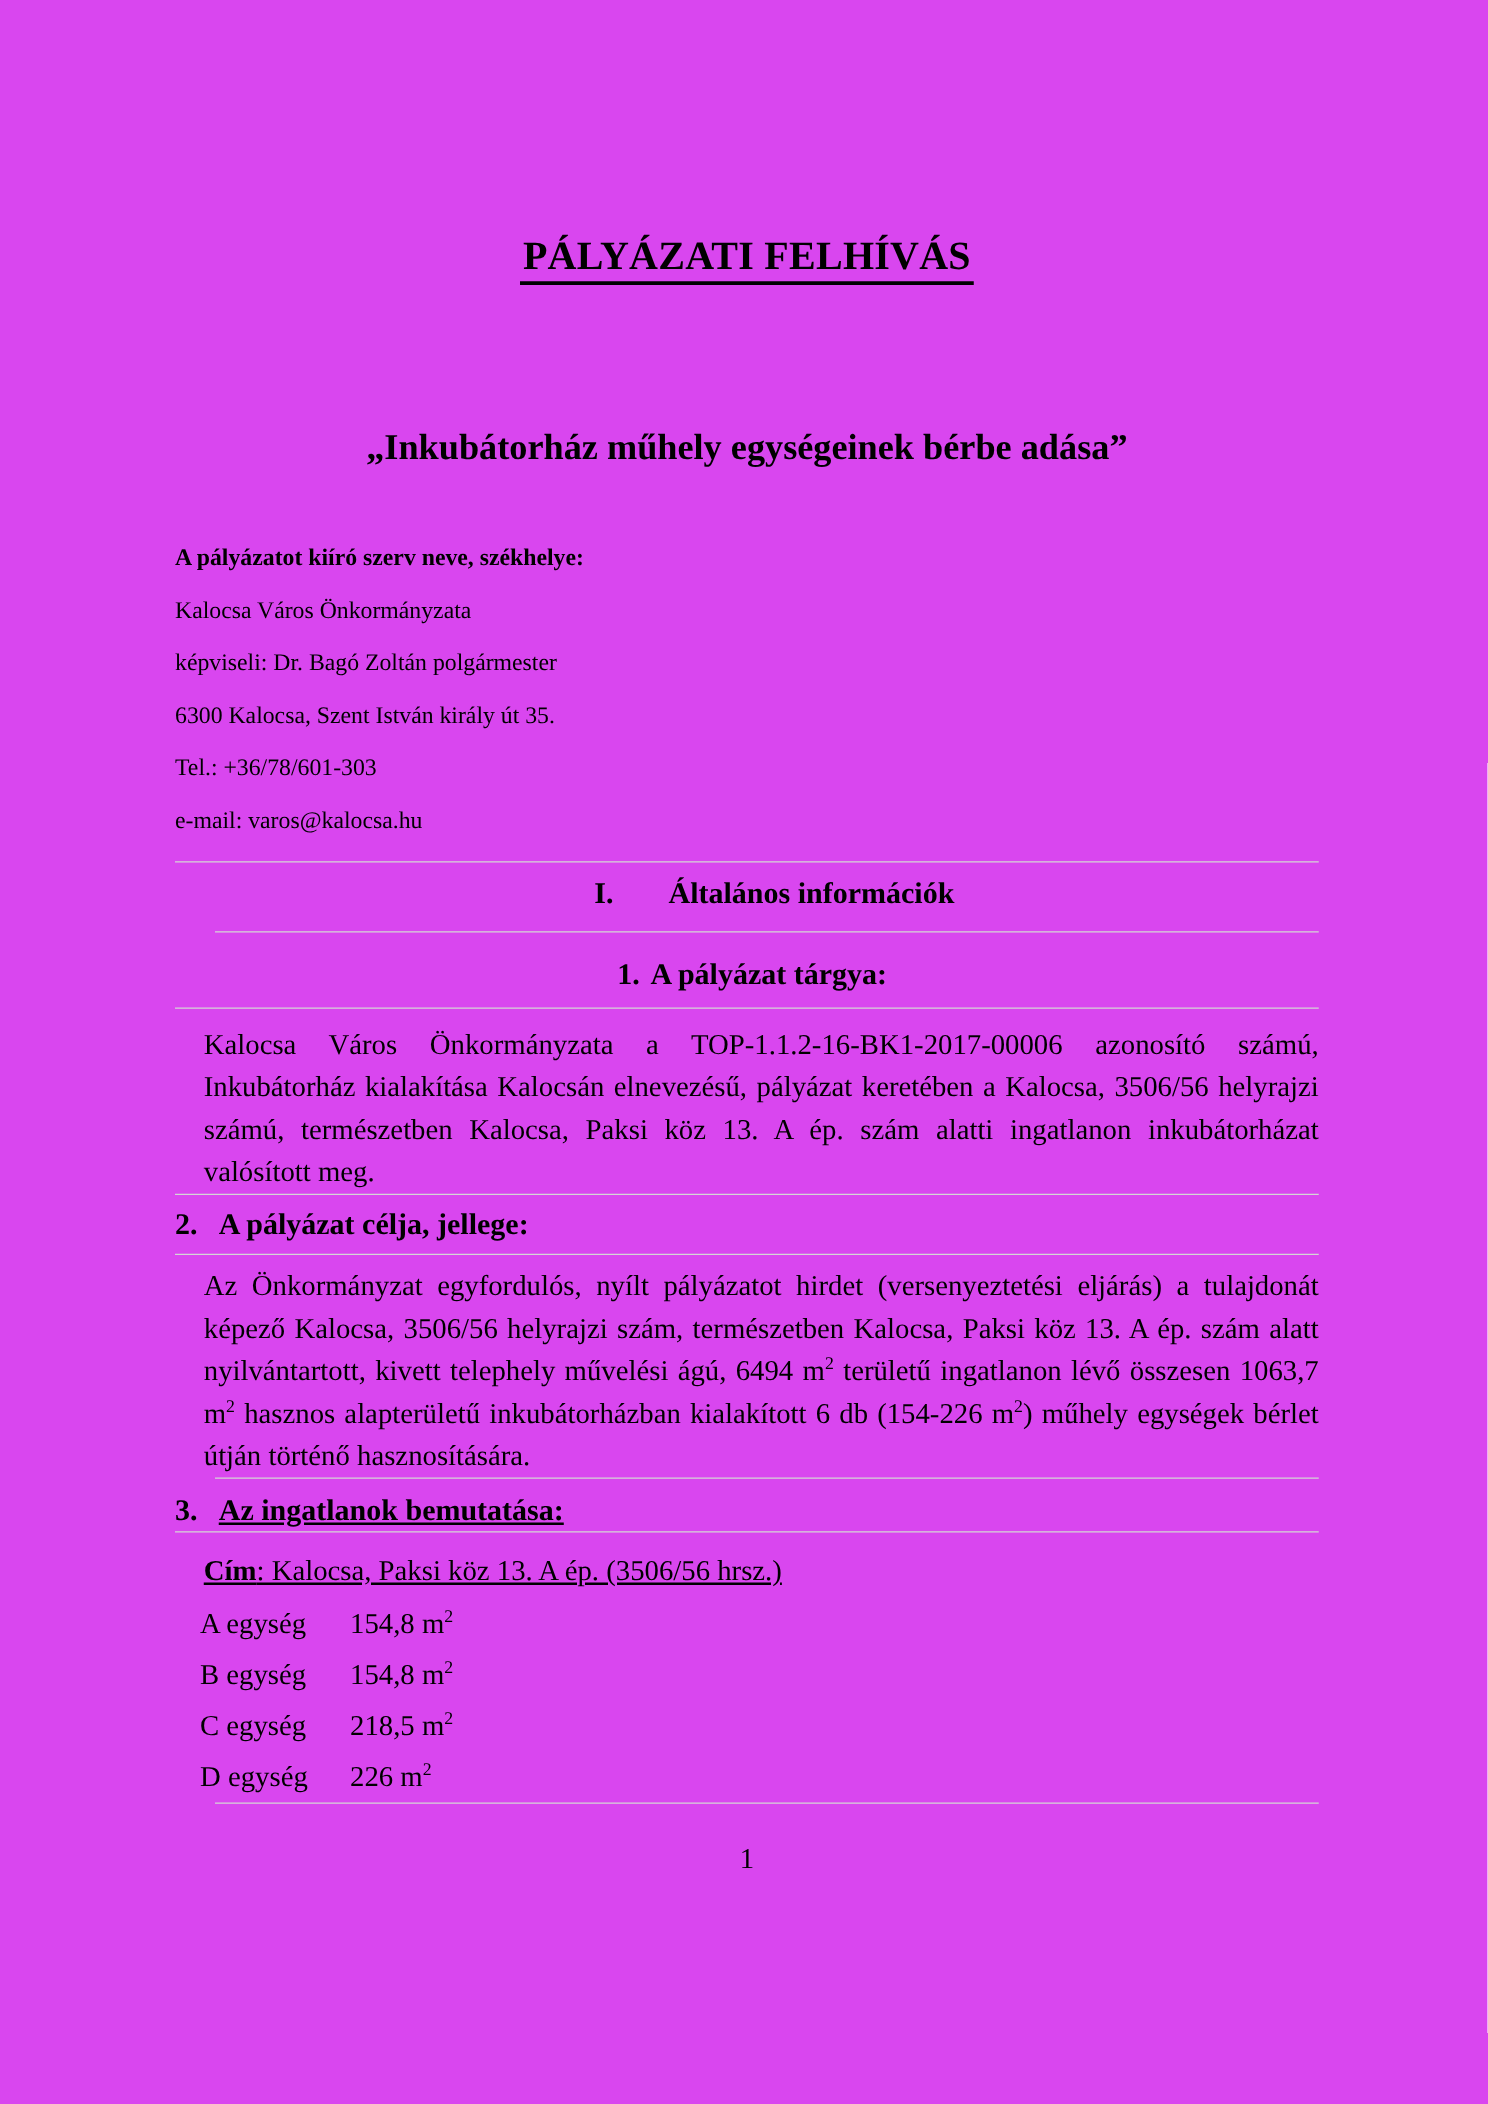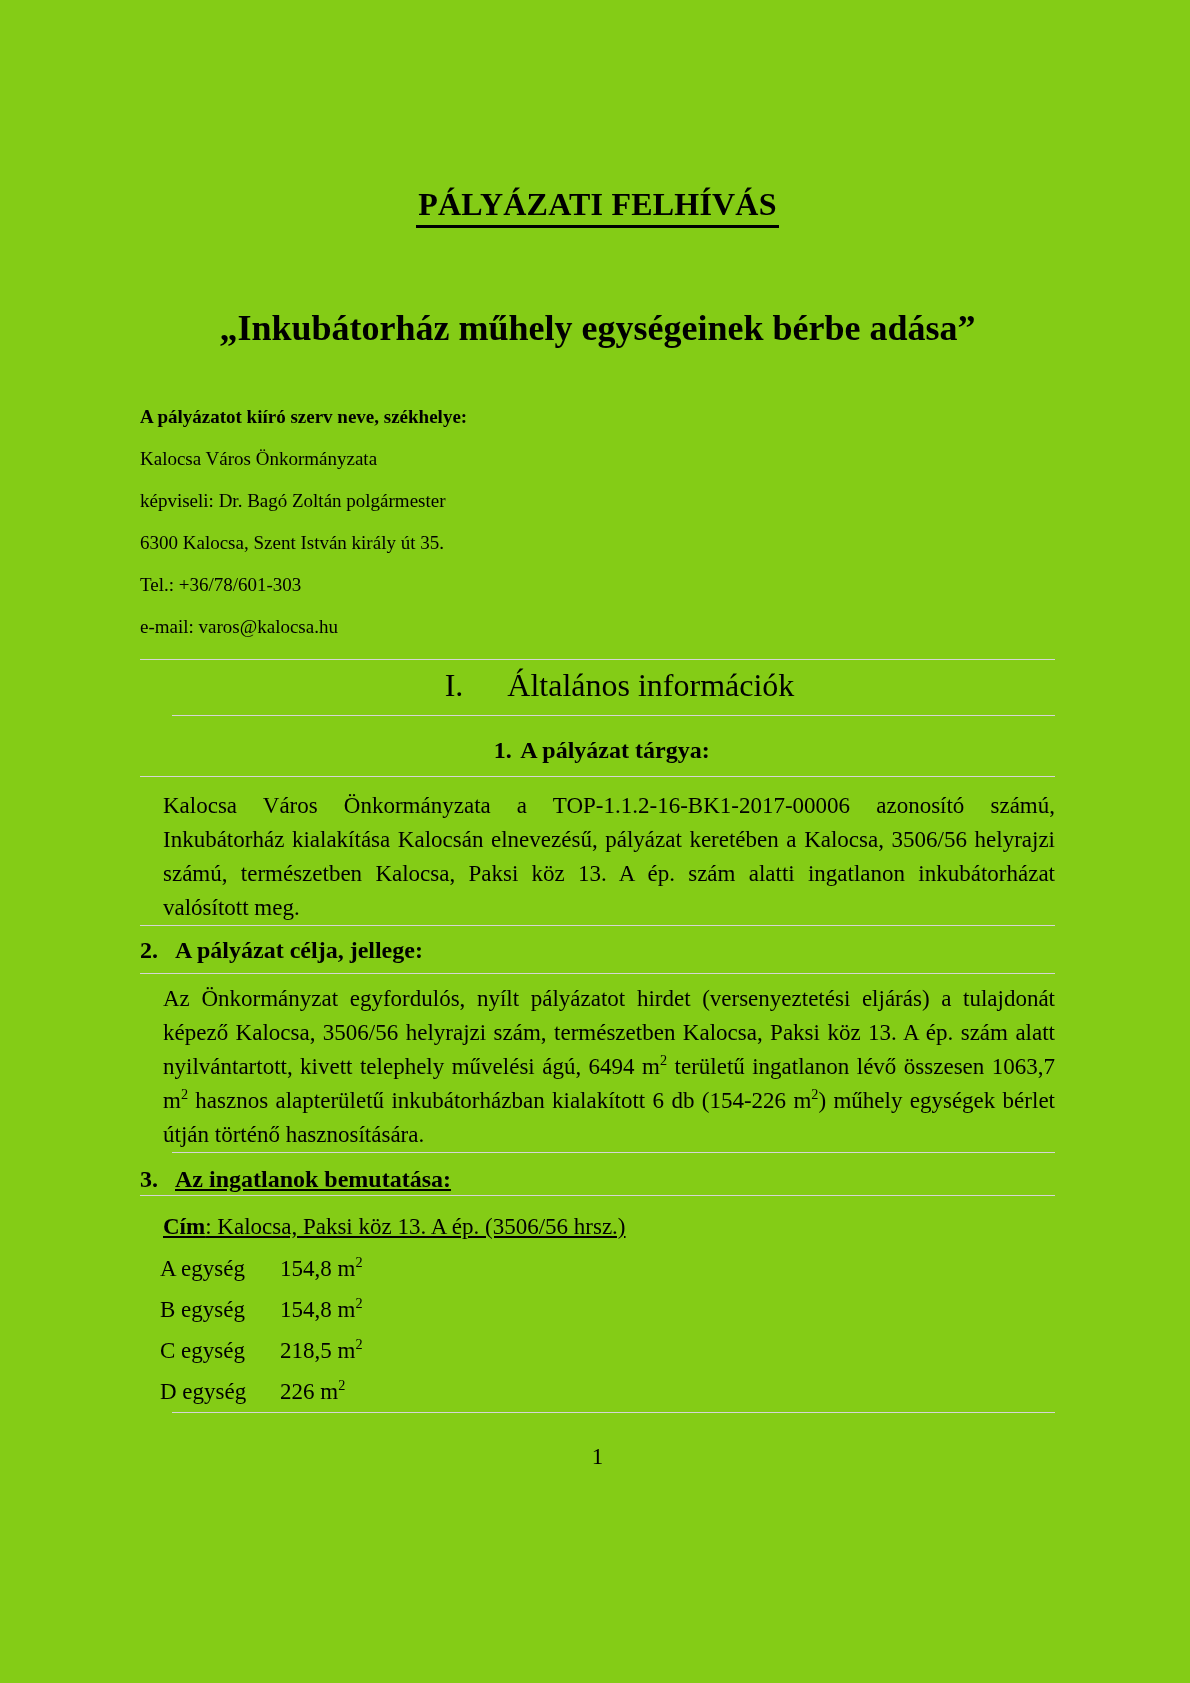--- a/index.html
+++ b/index.html
@@ -1,42 +1,42 @@
 <!DOCTYPE html>
 <html lang="hu"><head>
 <meta charset="utf-8">
 <style>
   html, body { margin: 0; padding: 0; background: #ffffff; }
   #page {
     position: relative;
     width: 1190px;
     height: 1683px;
     margin: 0 auto;
-    background: #84cc16;
+    background: #d946ef;
     color: #000000;
     font-family: "Liberation Serif", "DejaVu Serif", serif;
     overflow: hidden;
   }
   .content { padding: 0 135px 0 140px; }
 
   
   .title-wrap { padding-top: 186px; text-align: center; }
   .doc-title {
     display: inline-block;
     font-size: 32px;
     font-weight: bold;
     line-height: 1.15;
     letter-spacing: 0.2px;
     border-bottom: 3px solid #000;
     padding: 0 2px 2px 2px;
   }
   .subtitle {
-    margin-top: 82px;
+    margin-top: 112px;
     text-align: center;
-    font-size: 36px;
+    font-size: 29px;
     font-weight: bold;
     line-height: 36px;
   }
 
   
   .issuer { margin-top: 50px; }
   .issuer p { margin: 0; font-size: 19px; line-height: 42px; }
   .issuer p.bold { font-weight: bold; }
 
   
@@ -51,22 +51,22 @@
   .rule-6 { margin-top: 0; }
   .rule-7 { margin-top: 0; }
   .rule-8 { margin-top: 0; }
 
   
   .section-heading {
     position: relative;
     left: 22px;
     margin-top: 7px;
     text-align: center;
-    font-size: 32px;
-    font-weight: normal;
+    font-size: 24px;
+    font-weight: bold;
     line-height: 36px;
   }
   .section-heading .numeral { margin-right: 44px; }
 
   
   .item-heading {
     font-size: 24px;
     font-weight: bold;
     line-height: 32px;
   }

